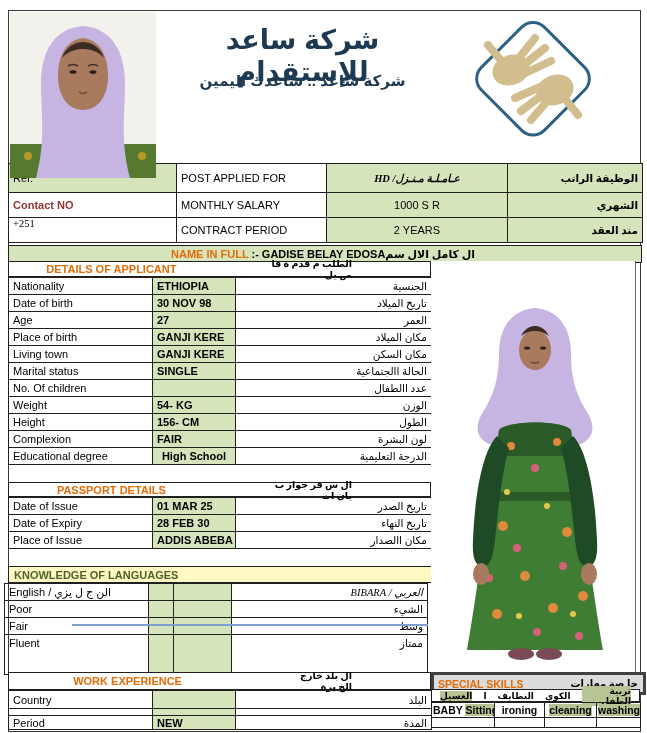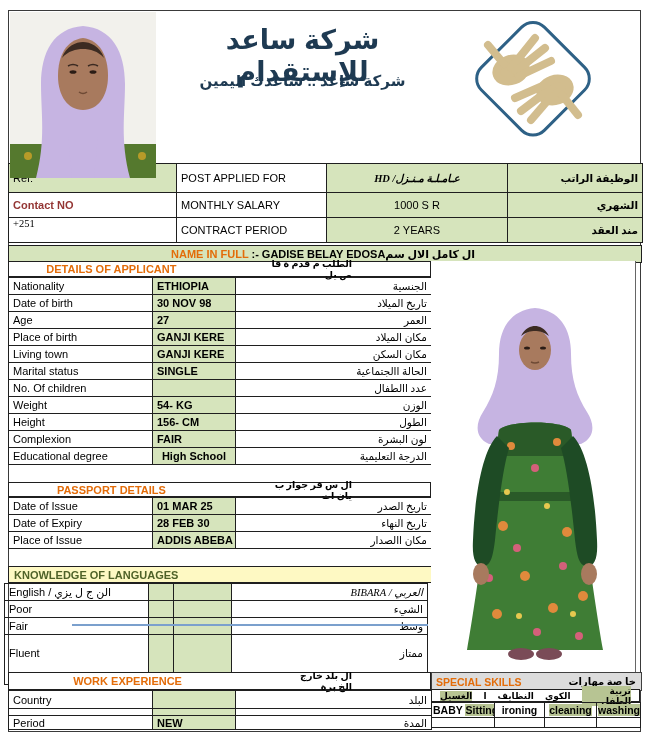--- a/index.html
+++ b/index.html
@@ -5,21 +5,21 @@
   html,body{margin:0;padding:0;background:#fff;}
   #app{position:relative;width:647px;height:733px;background:#fff;overflow:hidden;
        font-family:"Liberation Sans","DejaVu Sans",sans-serif;color:#000;}
   .abs{position:absolute;}
   .page-border{left:8px;top:10px;width:631px;height:720px;border:1px solid #3a3a3a;}
   
   table.tbl{position:absolute;border-collapse:collapse;table-layout:fixed;font-size:11px;}
   table.tbl td{border:1px solid #1f1f1f;padding:0 4px;height:16px;overflow:hidden;white-space:nowrap;vertical-align:middle;}
   tr.r1 td{height:28px;}
   tr.r2 td{height:24px;}
-  tr.tall td{height:37px;vertical-align:top;padding-top:12px;}
+  tr.tall td{height:37px;vertical-align:top;padding-top:2px;}
   tr.wrow1 td{height:17px;}
   tr.wrow2 td{height:6px;}
   tr.wrow3 td{height:13px;}
   tr.skrow td{height:14px;}
   tr.skempty td{height:9px;}
   .green{background:#d6e4bc;}
   .gray{background:#dcdcdc;}
   .bold{font-weight:bold;}
   .italic{font-style:italic;}
   .center{text-align:center;}
@@ -43,21 +43,21 @@
   
   .logo-title{left:160px;top:24px;width:285px;text-align:center;direction:rtl;font-weight:bold;font-size:27px;color:#1e3a52;}
   .logo-subtitle{left:160px;top:72px;width:285px;text-align:center;direction:rtl;font-weight:bold;font-size:15px;color:#1e3a52;}
   
   .lang-head{left:8px;top:566px;width:421px;height:15px;border:1px solid #1f1f1f;background:#fef9c3;
              font-weight:bold;font-size:11px;padding-left:5px;display:flex;align-items:center;}
   .blue-line{left:72px;top:624px;width:356px;height:2px;background:#7ba0cd;z-index:6;}
   
   .photo-region{left:431px;top:261px;width:204px;height:411px;border-right:1px solid #666;background:#fff;}
   
-  .skills-head{position:absolute;left:431px;top:672px;width:209px;height:17px;background:#dcdcdc;border:1px solid #404040;
+  .skills-head{position:absolute;left:431px;top:672px;width:209px;height:17px;background:#dcdcdc;border:3px solid #404040;
                display:flex;justify-content:space-between;align-items:center;font-weight:bold;}
   .skills-head .en{color:#e36c09;font-size:10.5px;padding-left:4px;}
   .skills-head .arh{font-size:10px;padding-right:5px;direction:rtl;font-family:"Liberation Serif","DejaVu Sans",serif;}
   .skills-ar-row{position:absolute;left:431px;top:689px;width:209px;height:13px;border:1px solid #1f1f1f;background:#fff;
                  display:flex;direction:rtl;align-items:center;gap:11px;padding:0 8px;box-sizing:border-box;
                  font-size:9px;font-weight:bold;font-family:"Liberation Serif","DejaVu Sans",serif;}
   table.sk-tbl td{text-align:center;font-weight:bold;font-size:10.5px;padding:0 1px;}
 </style>
 </head>
 <body>

